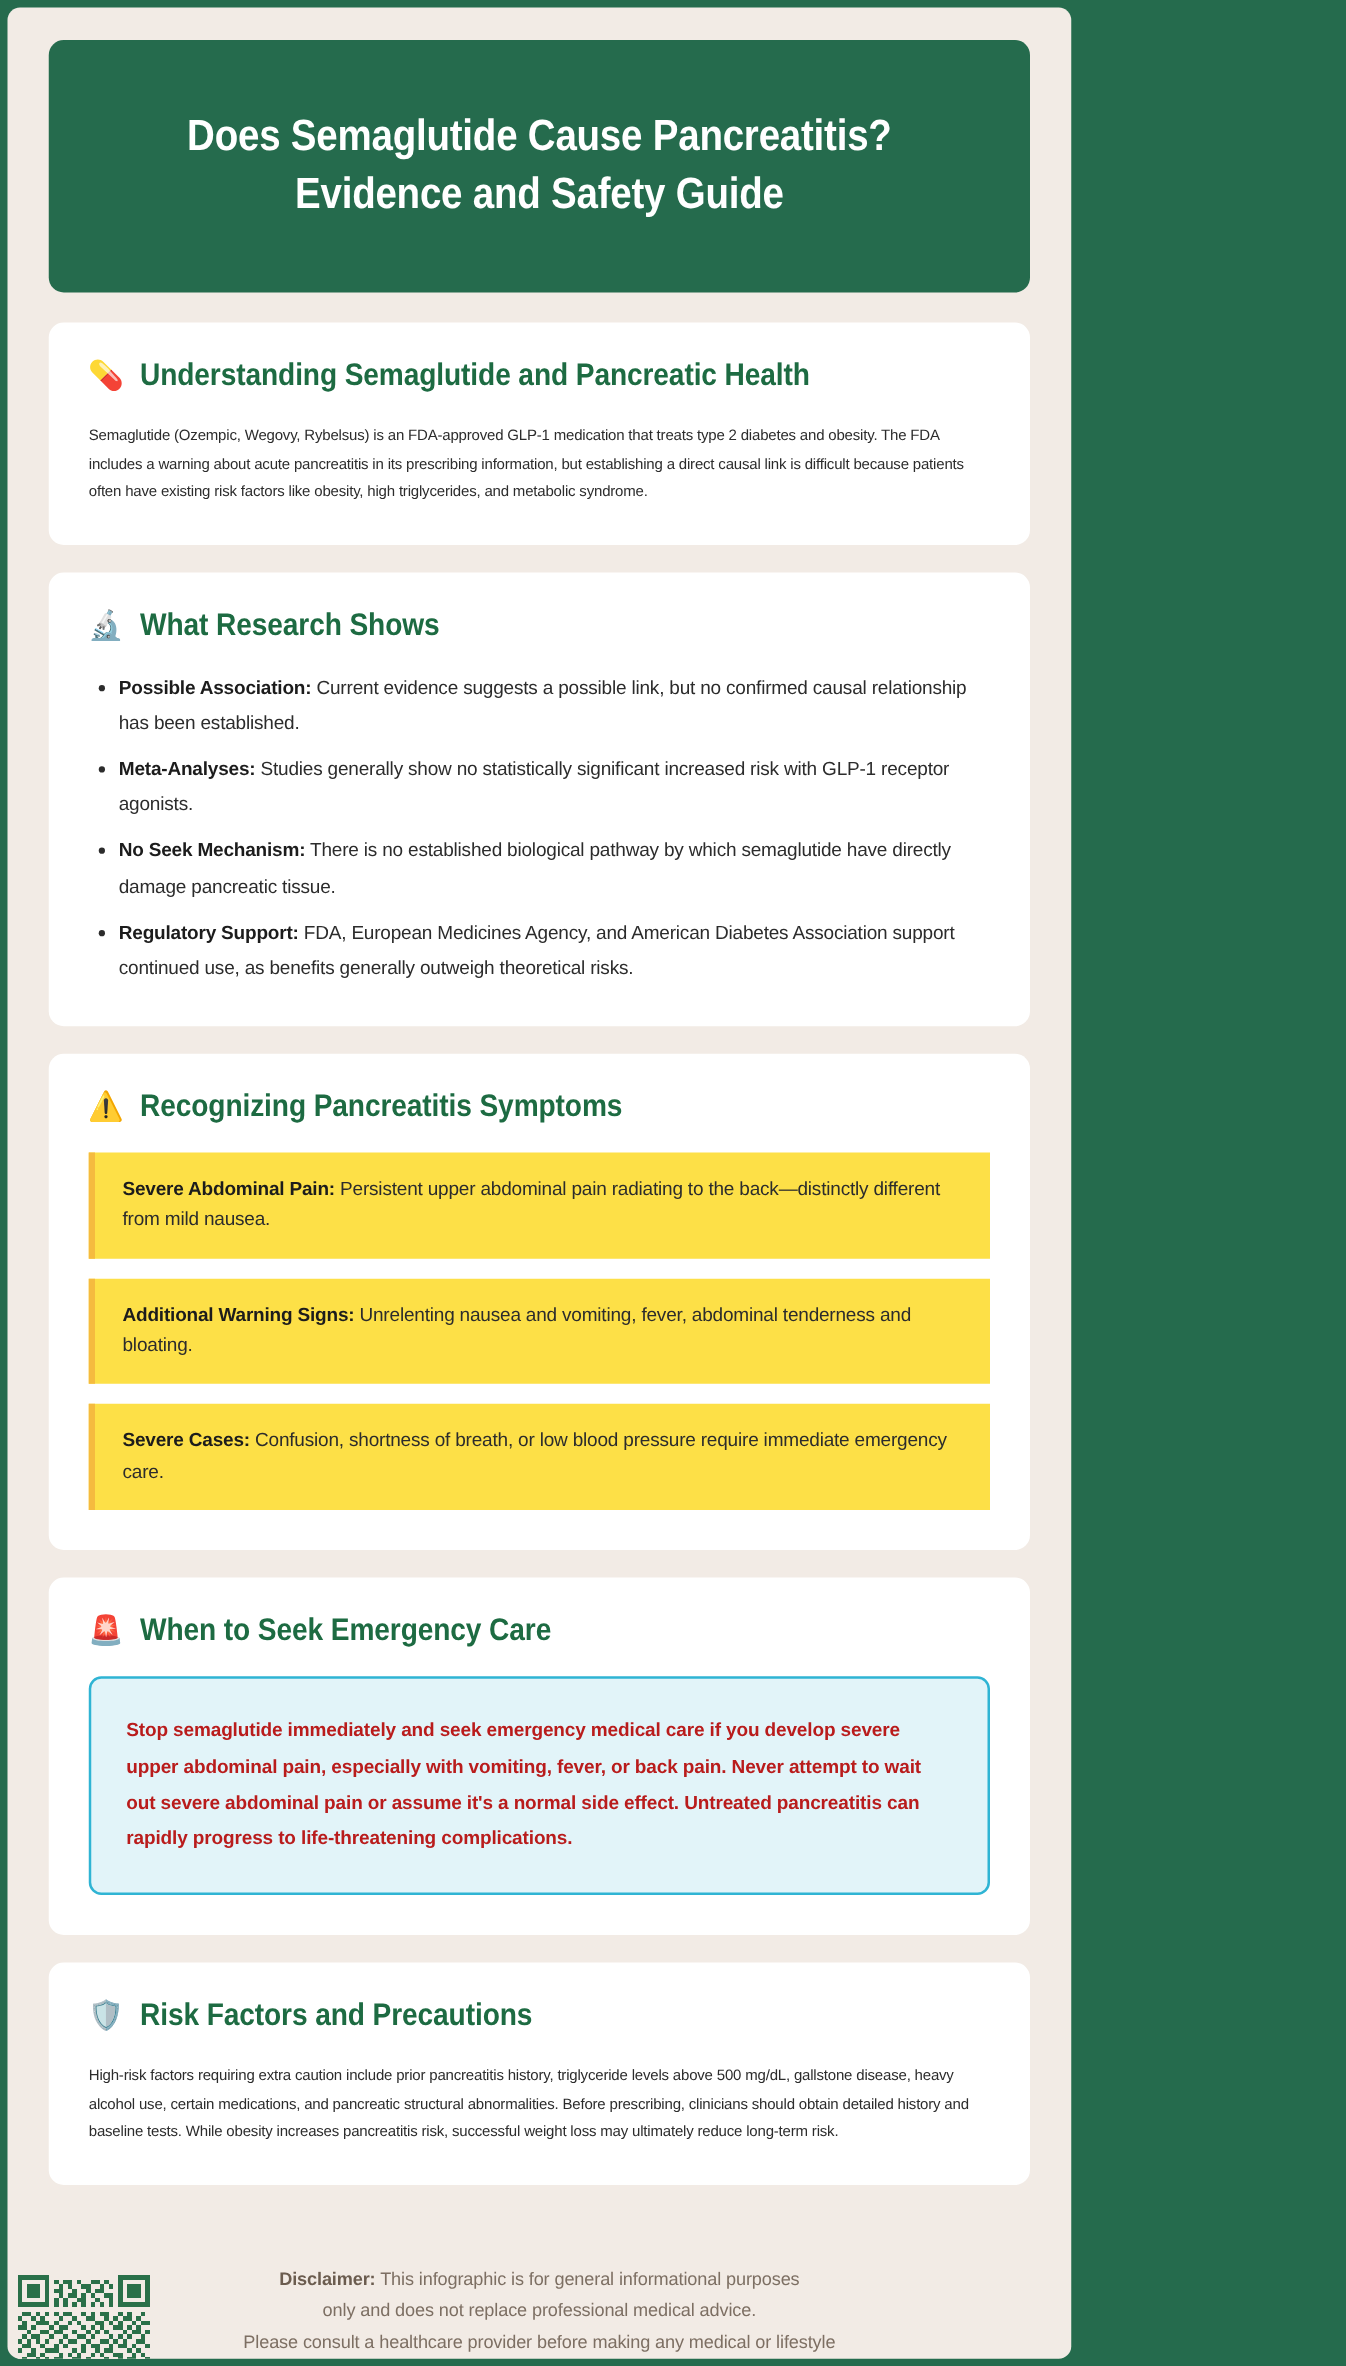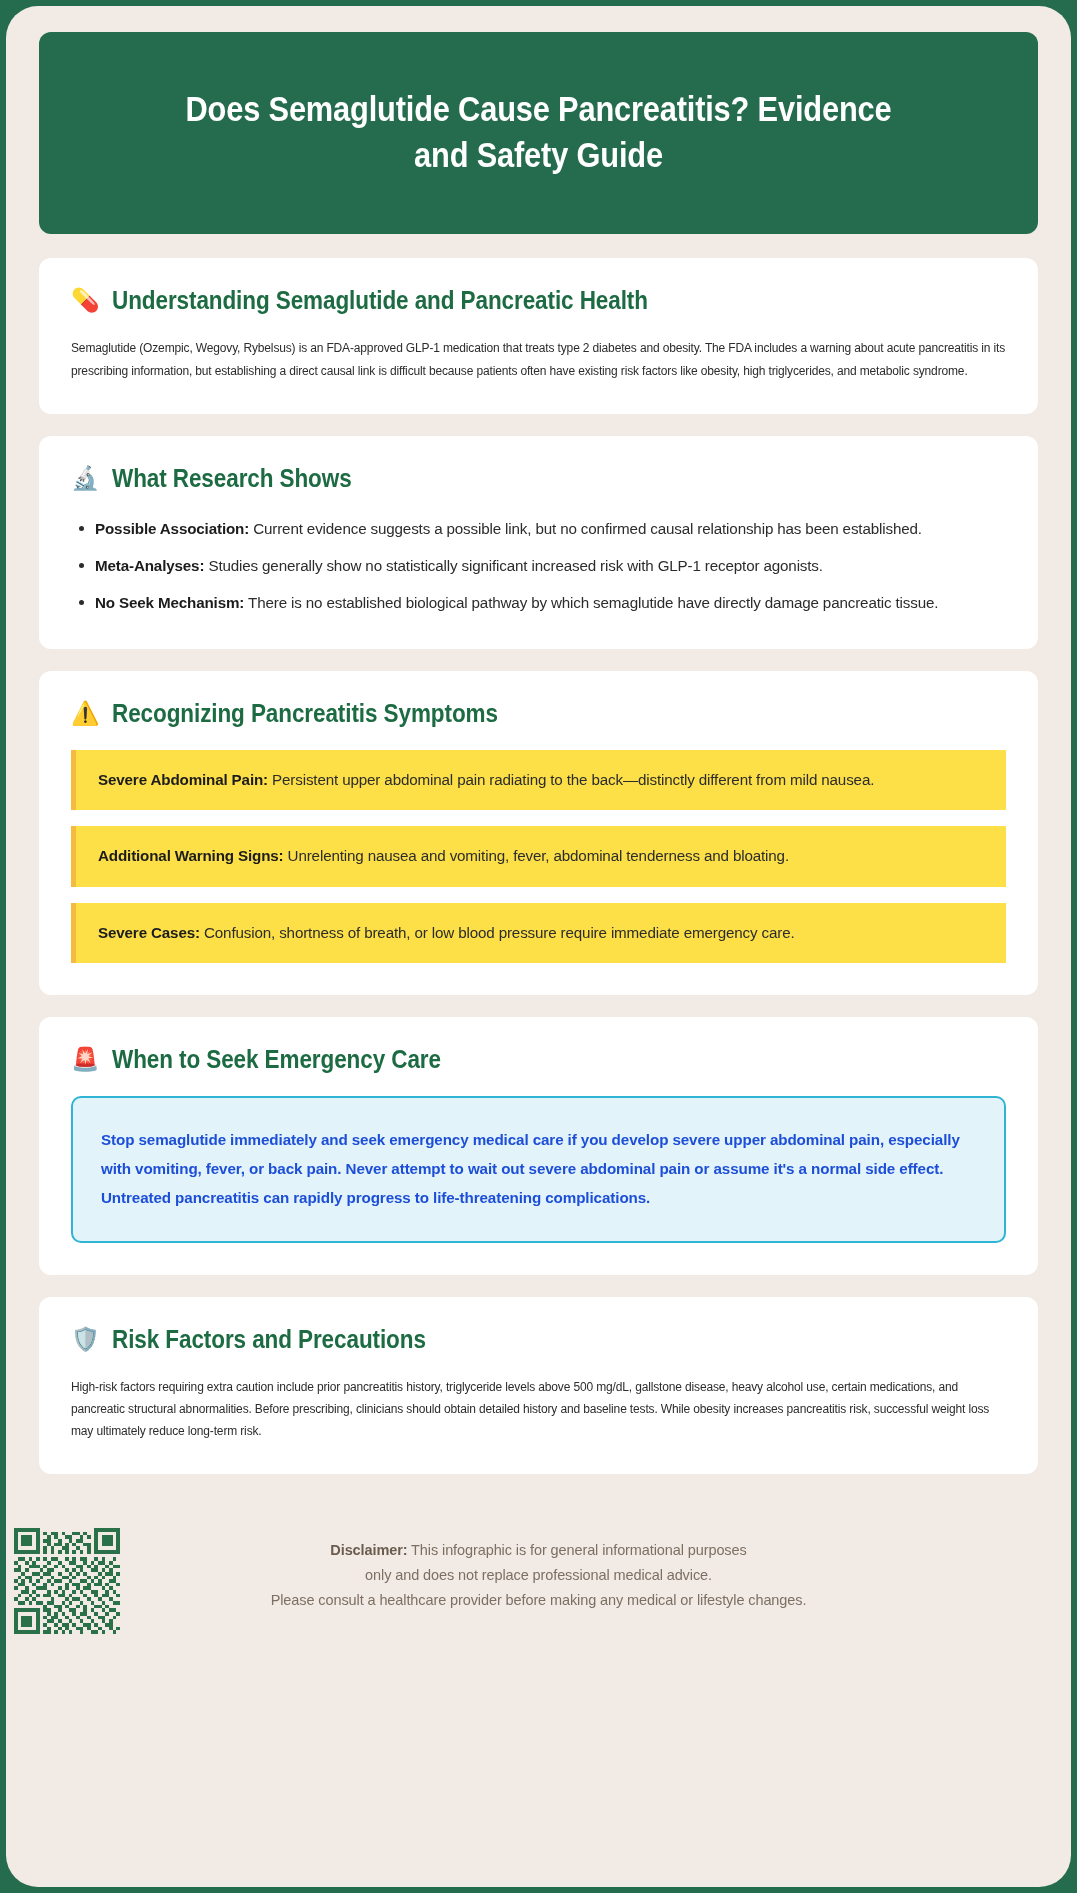--- a/index.html
+++ b/index.html
@@ -9,24 +9,24 @@
     height: 1893px;
     background: #256b4d;
     font-family: "Liberation Sans", sans-serif;
     overflow: hidden;
   }
 
   .page-frame {
     position: absolute;
     left: 6px;
     top: 6px;
-    width: 1065px;
+    width: 851px;
     height: 1881px;
     background: #f2ebe5;
-    border-radius: 32px;
+    border-radius: 10px;
     padding: 0;
     overflow: hidden;
   }
 
   .inner {
     padding: 26px 33px 0 33px;
   }
 
   
   .header-banner {
@@ -121,21 +121,21 @@
     letter-spacing: -0.15px;
   }
   .symptom-box:last-child { margin-bottom: 0; }
 
   
   .alert-box {
     background: #e2f4f9;
     border: 2px solid #2fb4d4;
     border-radius: 10px;
     padding: 28px 28px 28px 28px;
-    color: #1d4ed8;
+    color: #b91c1c;
     font-size: 15.2px;
     font-weight: bold;
     line-height: 1.9;
     letter-spacing: -0.1px;
   }
 
   
   .footer {
     position: relative;
     padding: 30px 33px 26px 33px;
@@ -186,20 +186,23 @@
       </div>
       <ul class="bullets">
         <li>
           <span class="lbl">Possible Association:</span><span> Current evidence suggests a possible link, but no confirmed causal relationship has been established.</span>
         </li>
         <li>
           <span class="lbl">Meta-Analyses:</span><span> Studies generally show no statistically significant increased risk with GLP-1 receptor agonists.</span>
         </li>
         <li>
           <span class="lbl">No Seek Mechanism:</span><span> There is no established biological pathway by which semaglutide have directly damage pancreatic tissue.</span>
+        </li>
+        <li>
+          <span class="lbl">Regulatory Support:</span><span> FDA, European Medicines Agency, and American Diabetes Association support continued use, as benefits generally outweigh theoretical risks.</span>
         </li>
       </ul>
     </div>
 
     <div class="card">
       <div class="card-head">
         <span class="card-emoji">⚠️</span>
         <span class="card-title">Recognizing Pancreatitis Symptoms</span>
       </div>
       <div class="symptom-box">

